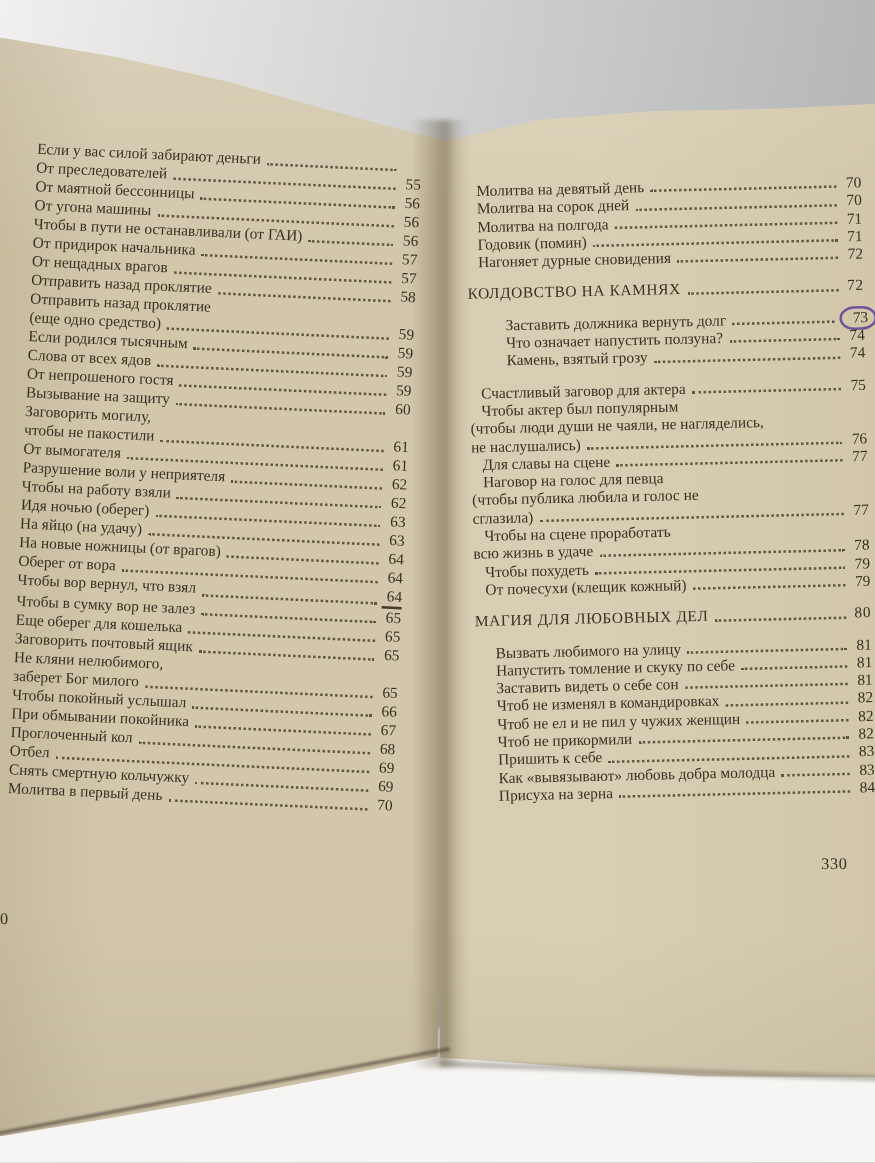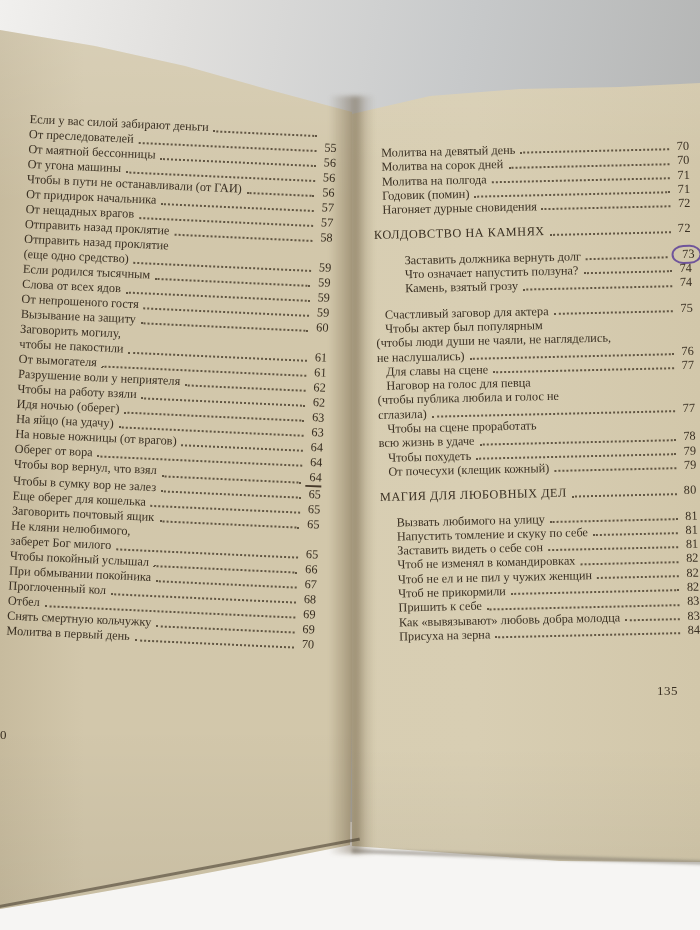--- a/index.html
+++ b/index.html
@@ -496,14 +496,14 @@
       <div class="entry">
         <div class="line" style="padding-left: 16px;">
           <span class="t">Присуха на зерна</span>
           <span class="dots"></span>
           <span class="num">84</span>
         </div>
       </div>
     </div>
 
   <div class="pageno pageno-left">0</div>
-  <div class="pageno pageno-right">135</div>
+  <div class="pageno pageno-right">330</div>
 </div>
 
 </body></html>

